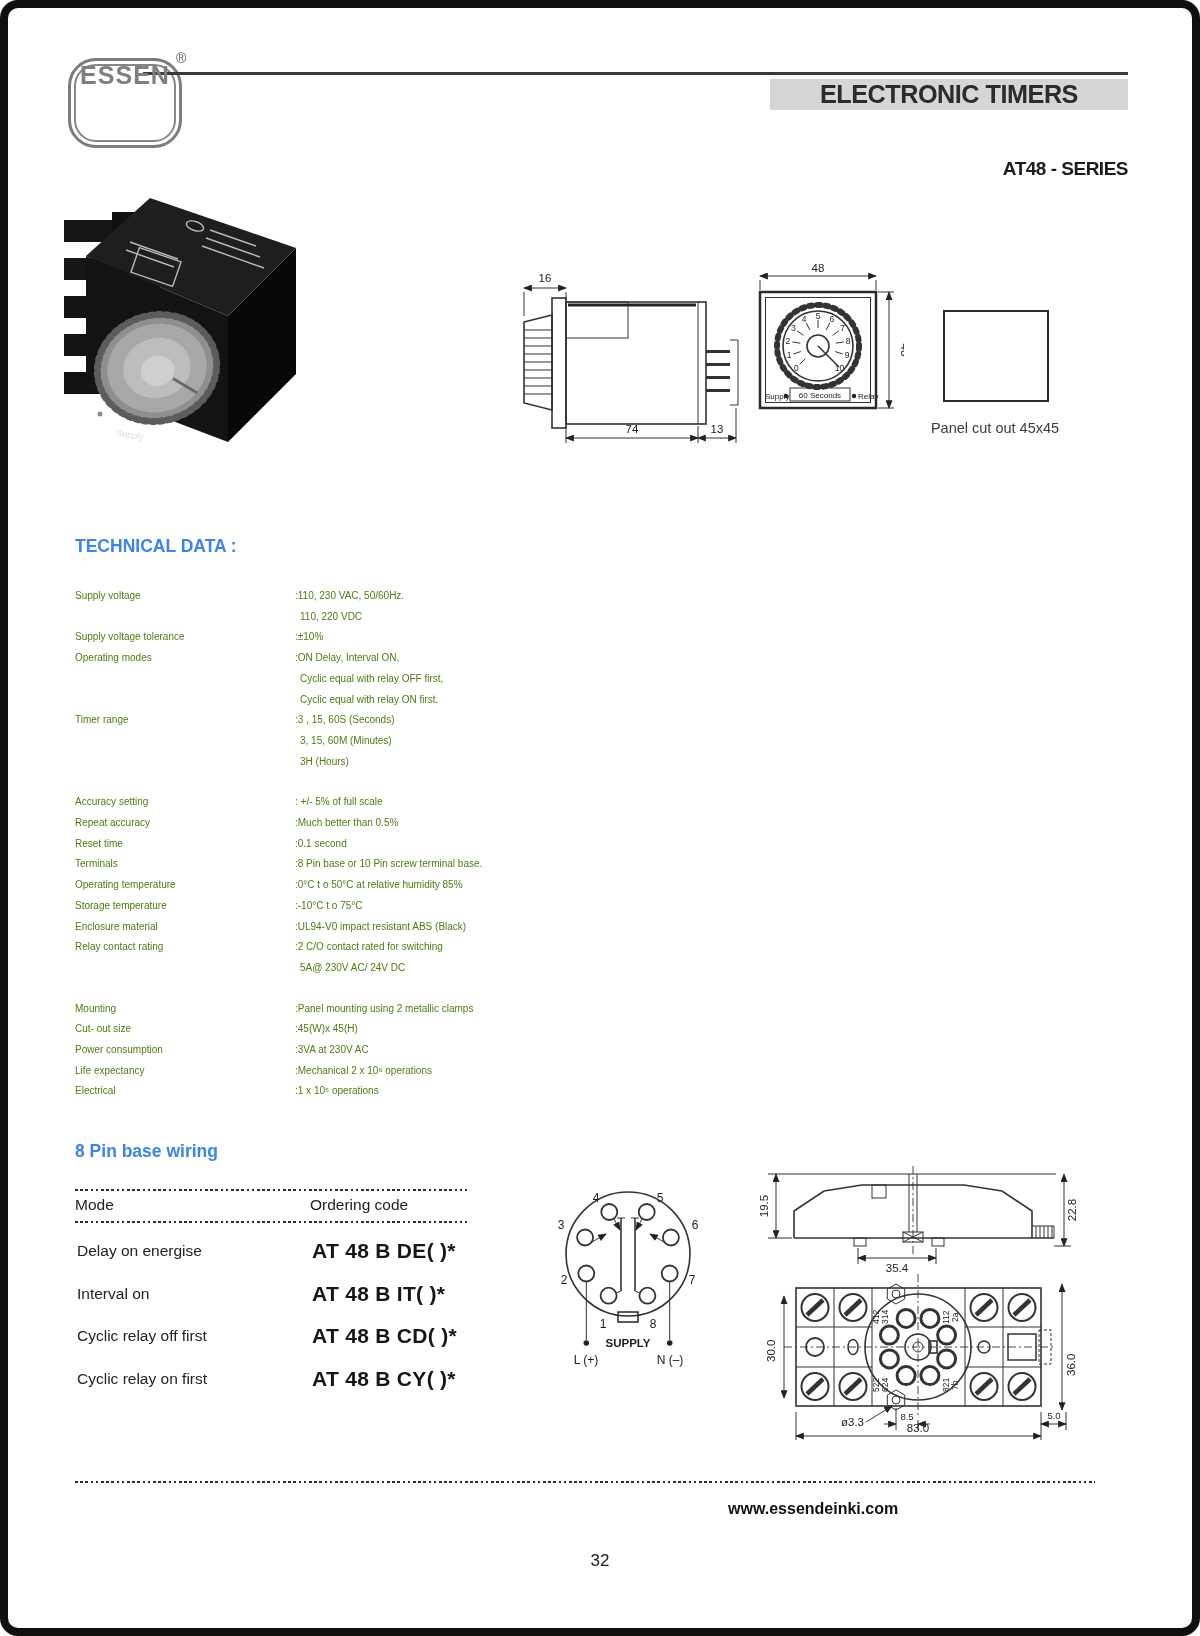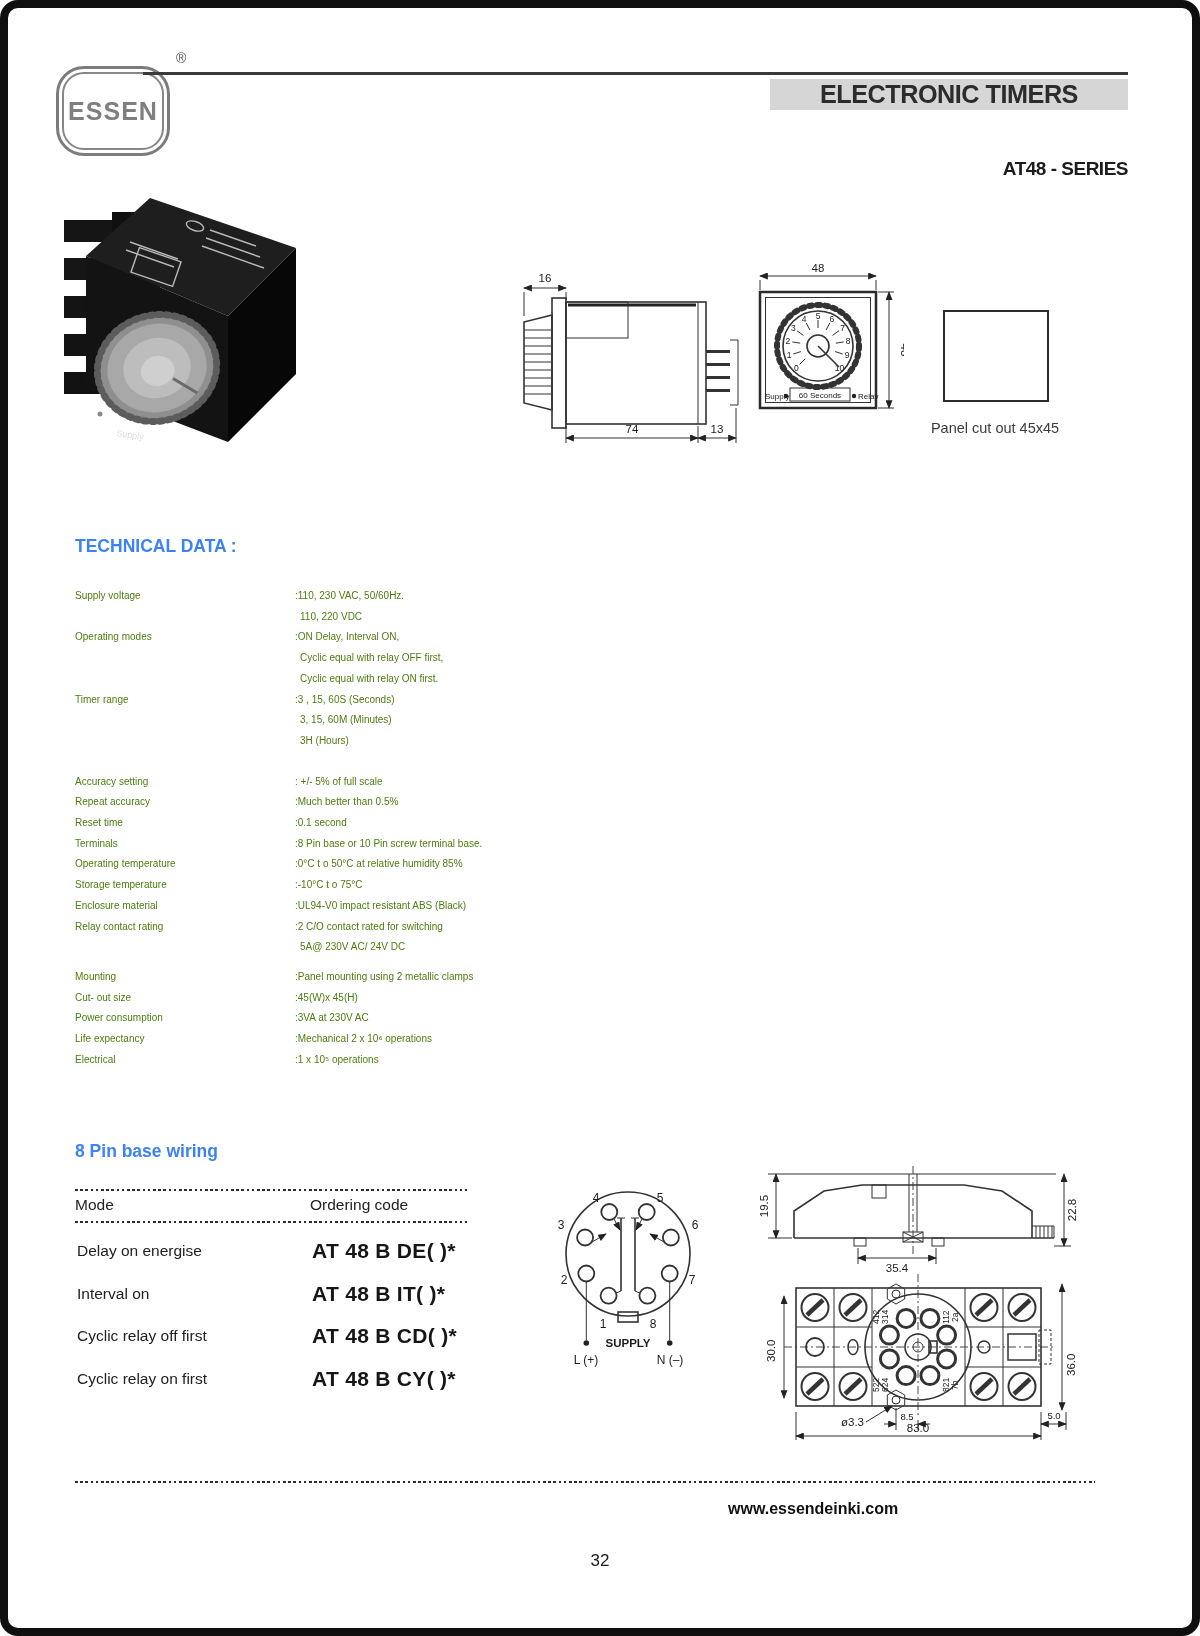--- a/index.html
+++ b/index.html
@@ -2,35 +2,35 @@
 <html><head>
 <meta charset="utf-8">
 <style>
   html,body{margin:0;padding:0;background:#2a2a2a;}
   .canvas{position:relative;width:1200px;height:1636px;background:#ffffff;overflow:hidden;
           font-family:"Liberation Sans",sans-serif;color:#1a1a1a;margin:0 auto;}
   .edge{position:absolute;inset:0;border:8px solid #0f0f0f;border-radius:18px;pointer-events:none;z-index:60;}
   .abs{position:absolute;}
 
   
-  .logo{left:56px;top:58px;width:108px;height:84px;border:3px solid #7c7c7c;border-radius:28px;
-        display:flex;align-items:center;justify-content:center;margin-top:8px;}
+  .logo{left:68px;top:58px;width:108px;height:84px;border:3px solid #7c7c7c;border-radius:28px;
+        display:flex;align-items:flex-start;justify-content:center;}
   .logo-inner{position:absolute;inset:3px;border:2px solid #868686;border-radius:22px;}
   .logo-text{font-weight:700;font-size:25px;color:#7f7f7f;letter-spacing:1px;z-index:2;}
   .reg{left:176px;top:50px;font-size:14px;color:#555;}
   .hrule{left:143px;top:72px;width:985px;height:3px;background:#3a3a3a;}
   .titlebar{left:770px;top:79px;width:358px;height:31px;background:#d6d6d6;display:flex;align-items:center;justify-content:center;}
   .titlebar span{font-weight:700;font-size:26px;color:#2c2c2c;letter-spacing:-0.5px;transform:scaleX(.97);}
   .subtitle{left:728px;top:110px;width:400px;text-align:right;font-weight:700;font-size:19px;color:#1c1c1c;letter-spacing:-0.5px;margin-top:48px;}
 
   
   .sec-head{font-weight:700;font-size:17.5px;color:#3b82f6;}
   .spec-list{left:75px;top:586px;width:760px;}
   .spec-group{margin-bottom:20px;}
-  .spec-group:nth-child(2){margin-bottom:9px;}
+  .spec-group:nth-child(2){margin-bottom:20px;}
   .spec-line{display:flex;line-height:20.7px;font-size:10px;color:#4d7c0f;}
   .spec-label{width:220px;flex:none;}
   .spec-value{white-space:pre;}
   .spec-value.cont{padding-left:5px;}
 
   
   .dash{height:2px;background:repeating-linear-gradient(90deg,#2e2e2e 0 2.6px,transparent 2.6px 5.2px);}
   .wt-head{display:flex;font-size:15.5px;color:#222;}
   .wt-head .c1{width:235px;flex:none;}
   .wt-row{display:flex;align-items:center;height:42.5px;}
@@ -206,20 +206,24 @@
       <div class="spec-group">
         <div class="spec-line">
           <div class="spec-label">Supply voltage</div>
           <div class="spec-value">:110, 230 VAC, 50/60Hz.</div>
         </div>
         <div class="spec-line">
           <div class="spec-label"></div>
           <div class="spec-value cont">110, 220 VDC</div>
         </div>
         <div class="spec-line">
+          <div class="spec-label">Supply voltage tolerance</div>
+          <div class="spec-value">:±10%</div>
+        </div>
+        <div class="spec-line">
           <div class="spec-label">Operating modes</div>
           <div class="spec-value">:ON Delay, Interval ON,</div>
         </div>
         <div class="spec-line">
           <div class="spec-label"></div>
           <div class="spec-value cont">Cyclic equal with relay OFF first,</div>
         </div>
         <div class="spec-line">
           <div class="spec-label"></div>
           <div class="spec-value cont">Cyclic equal with relay ON first.</div>

